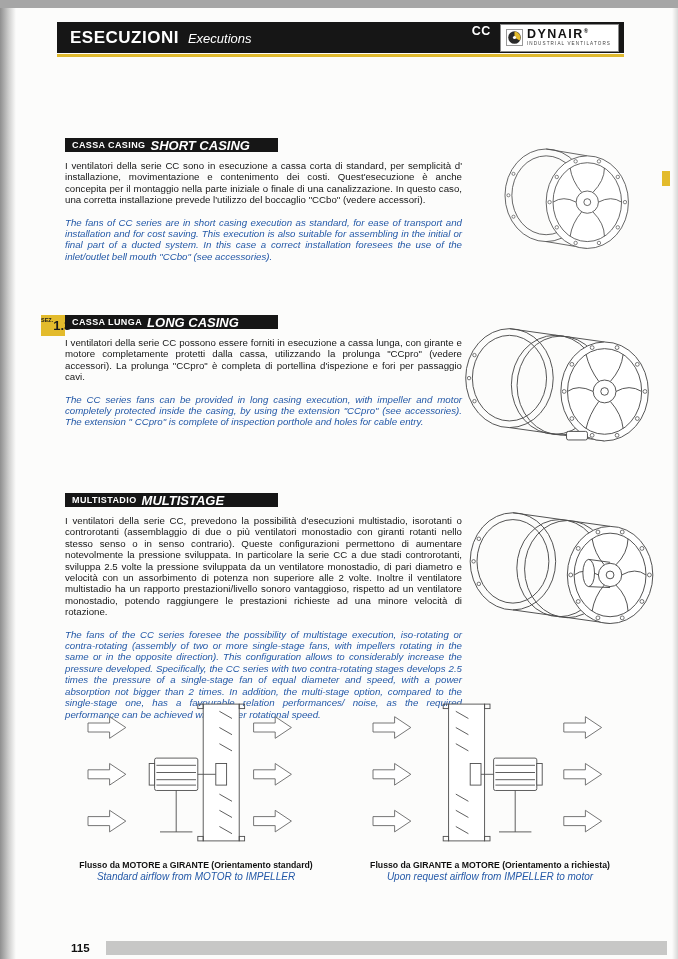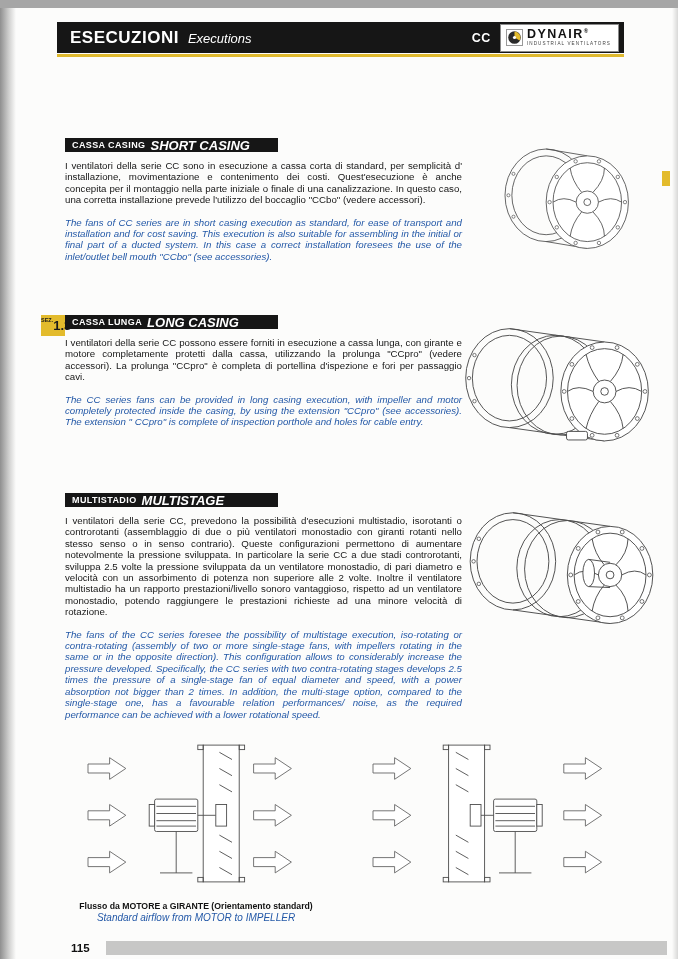--- a/index.html
+++ b/index.html
@@ -8,21 +8,21 @@
   #left-edge{position:absolute;left:0;top:0;width:16px;height:100%;
     background:linear-gradient(90deg,#8f8f8f,#cfcfce 55%,#fcfcfb)}
   #right-edge{position:absolute;right:0;top:0;width:6px;height:100%;
     background:linear-gradient(270deg,#d8d8d7,#fcfcfb)}
 
   
   #header{position:absolute;left:57px;top:14px;width:567px}
   #header-bar{background:#161616;height:31px;display:flex;align-items:center;justify-content:space-between;padding:0 5px 0 13px}
   .title-it{color:#fff;font-weight:bold;font-size:17px;letter-spacing:.5px}
   .title-en{color:#fff;font-style:italic;font-size:13px;margin-left:9px}
-  #header-right{display:flex;align-items:center;gap:9px}
+  #header-right{display:flex;align-items:flex-start;gap:9px}
   .series{color:#fff;font-weight:bold;font-size:12.5px;letter-spacing:.5px}
   #brand-box{background:#fff;border:1px solid #8a8a8a;height:26px;display:flex;align-items:center;gap:4px;padding:0 7px 0 5px}
   #brand-text{display:flex;flex-direction:column;line-height:1}
   .brand-name{font-weight:bold;font-size:12.5px;letter-spacing:1.5px;color:#111}
   .brand-name sup{font-size:6px;font-weight:bold}
   .brand-sub{font-size:4.6px;letter-spacing:1.1px;color:#444;margin-top:1.5px}
   #gold-line{height:3px;background:#dfb92e;margin-top:1px}
 
   
   #sez-tab{position:absolute;left:41px;top:307px;width:24px;background:#e3bb2c;text-align:center;padding:3px 0 4px;display:flex;line-height:1}
@@ -37,21 +37,21 @@
   .h-en{font-size:13px;font-weight:bold;font-style:italic}
   p.it{margin:8px 0 0;width:397px;font-size:9.7px;line-height:11.4px;text-align:justify;color:#161616}
   p.en{margin:11px 0 0;width:397px;font-size:9.7px;line-height:11.4px;text-align:justify;color:#2358a7;font-style:italic}
   .art{position:absolute}
   .art1{top:4px;right:-20px}
   .art2{top:4px;right:-32px}
   .art3{top:12px;right:-36px}
   .art svg{display:block}
 
   
-  #diagrams{position:absolute;left:60px;top:728px;width:566px;display:flex;justify-content:space-between}
+  #diagrams{position:absolute;left:60px;top:687px;width:566px;display:flex;justify-content:space-between}
   figure{margin:0;width:272px;text-align:center}
   .cap-it{font-size:8.7px;font-weight:bold;color:#111;margin-top:6px}
   .cap-en{font-size:10px;font-style:italic;color:#2358a7;margin-top:1px}
 
   
   #footer{position:absolute;left:57px;top:932px;width:610px;height:16px;display:flex;align-items:center}
   .pnum{font-weight:bold;font-size:11.5px;color:#111;padding:0 16px 0 14px;background:#fcfcfb}
   .fbar{flex:1;height:14px;background:#c7c7c6}
 
   svg .ln{fill:none;stroke:#4d4d4d;stroke-width:1}
@@ -270,20 +270,22 @@
           <rect class="lnw" x="154" y="70" width="48" height="36" rx="2"></rect>
           <path class="ln" d="M156,78 h44 M156,86 h44 M156,94 h44 M156,100 h44"></path>
           <rect class="lnw" x="202" y="76" width="6" height="24"></rect>
           <line class="ln" x1="140" y1="88" x2="154" y2="88"></line>
           <rect class="lnw" x="128" y="76" width="12" height="24"></rect>
           <line class="ln" x1="178" y1="106" x2="178" y2="152"></line>
           <line class="ln" x1="160" y1="152" x2="196" y2="152"></line>
         </g>
       </svg>
       <figcaption>
+        <div class="cap-it">Flusso da GIRANTE a MOTORE (Orientamento a richiesta)</div>
+        <div class="cap-en">Upon request airflow from IMPELLER to motor</div>
       </figcaption>
     </figure>
   </div>
 
   <div id="footer">
     <span class="pnum">115</span>
     <span class="fbar"></span>
   </div>
 </div>
 

